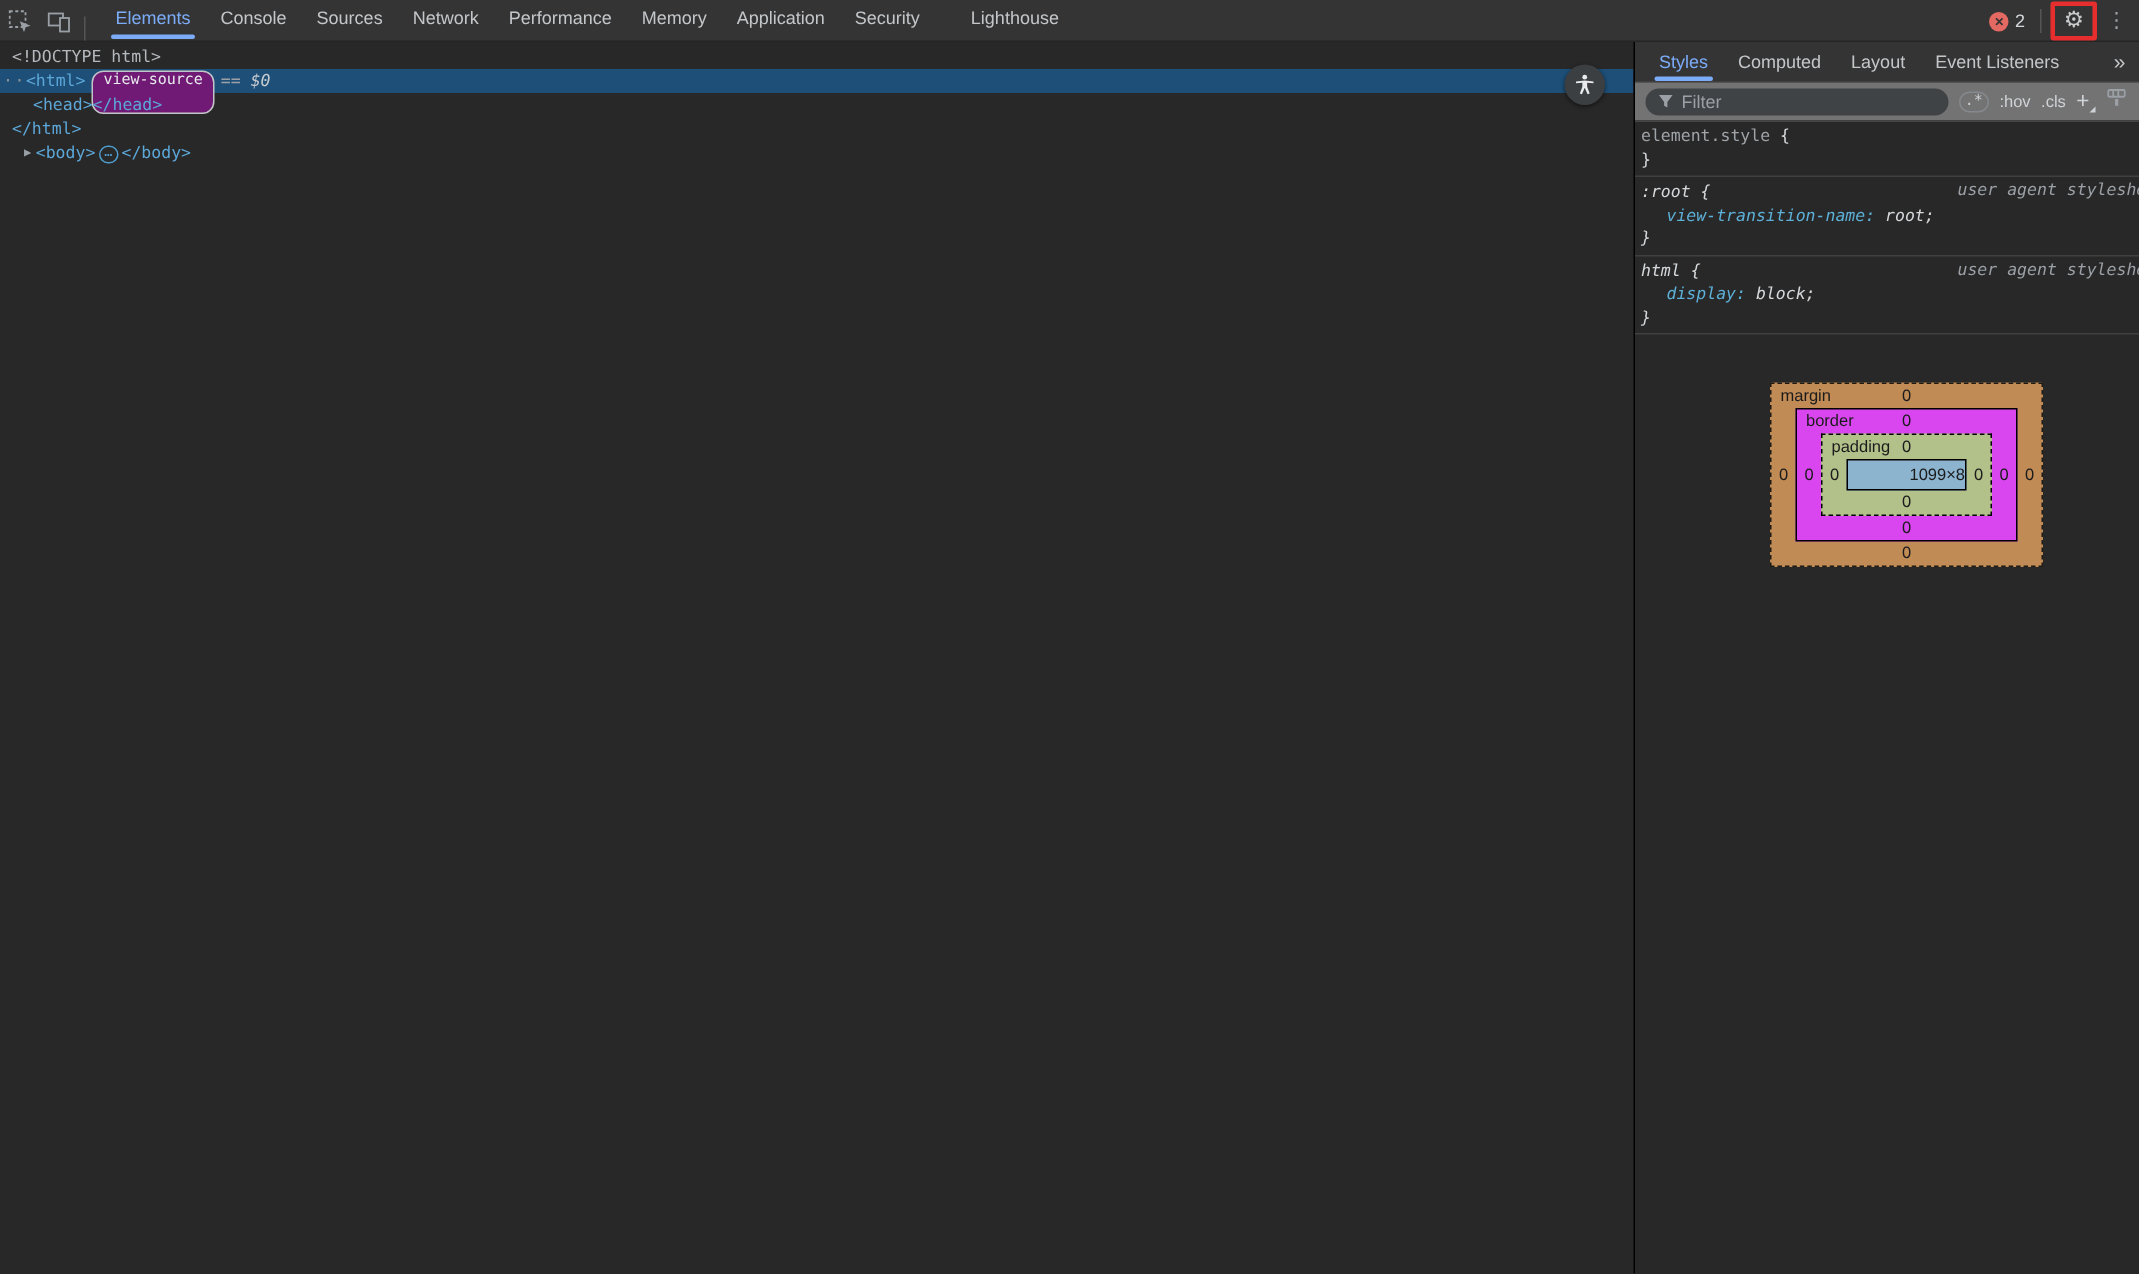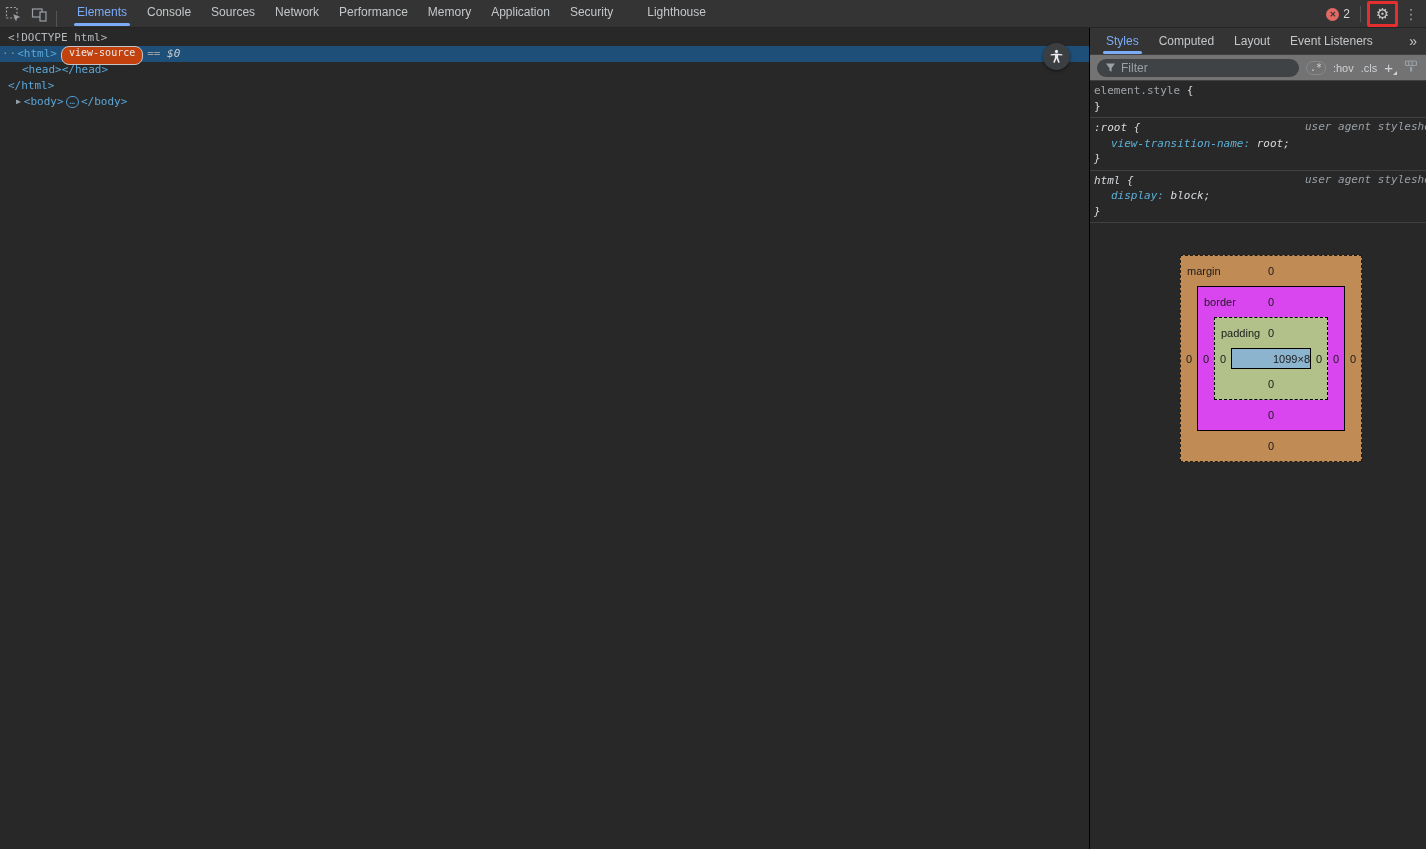--- a/index.html
+++ b/index.html
@@ -54,22 +54,22 @@
     background:#282828; padding-top:2px;
     font:11px "DejaVu Sans Mono", monospace;
   }
   .tree-row { height:16px; line-height:16px; white-space:pre; color:#d6d9dc; padding-left:8px; }
   .tree-row.lvl1 { padding-left:22px; }
   .tree-row.selected { background:#1d4f78; padding-left:2px; }
   .tok-doctype { color:#b5b9bd; }
   .tok-tag { color:#5ca7d8; }
   .guides { color:#8d9298; letter-spacing:1px; }
   .vs-badge {
-    display:inline-block; background:#c2410c; border:1px solid #c3c6c9; border-radius:8px;
-    padding:0 7px; height:19px; line-height:12px; font-size:10px; color:#e8eaed;
+    display:inline-block; background:#701a75; border:1px solid #c3c6c9; border-radius:8px;
+    padding:0 7px; height:29px; line-height:12px; font-size:10px; color:#e8eaed;
     vertical-align:1px; margin:0 4px;
   }
   .eq { color:#9aa0a6; } .dollar { color:#c8ccd0; font-style:italic; }
   .arrow { color:#9aa0a6; font-size:8px; vertical-align:1px; margin-right:3px; }
   .ellipsis-pill {
     display:inline-block; border:1px solid #4f9ccf; color:#4f9ccf; border-radius:7px;
     font-size:9px; line-height:8px; padding:0 3px 2px 3px; vertical-align:1px; margin:0 2px;
   }
   .a11y-btn {
     position:absolute; top:15px; left:1043px; width:27px; height:27px; border-radius:50%;
@@ -125,21 +125,21 @@
   .prop-name { color:#5db0d7; }
   .origin {
     position:absolute; top:2px; left:215px; white-space:pre;
     font-style:italic; color:#9aa0a6;
   }
   .ua { font-style:italic; }
 
   
   .box-model-wrap { margin:32px 0 0 90px; display:inline-block; }
   .bm { font:11px "Liberation Sans", sans-serif; color:#1b1b1b; }
-  .bm-top,.bm-bot { height:30px; display:flex; align-items:center; justify-content:center; position:relative; }
+  .bm-top,.bm-bot { height:16px; display:flex; align-items:center; justify-content:center; position:relative; }
   .bm-label { position:absolute; left:6px; top:50%; transform:translateY(-50%); }
   .bm-mid { display:flex; align-items:stretch; }
   .bm-side { width:16px; display:flex; align-items:center; justify-content:center; }
   .bm-margin  { background:#c18b56; border:1px dashed #1e1a14; }
   .bm-border  { background:#d946ef; border:1px solid #000; }
   .bm-padding { background:#b2c08a; border:1px dashed #000; }
   .bm-content {
     background:#8cb4cf; border:1px solid #000; width:80px; height:21px;
     display:flex; align-items:center; justify-content:flex-end; align-self:center;
   }

